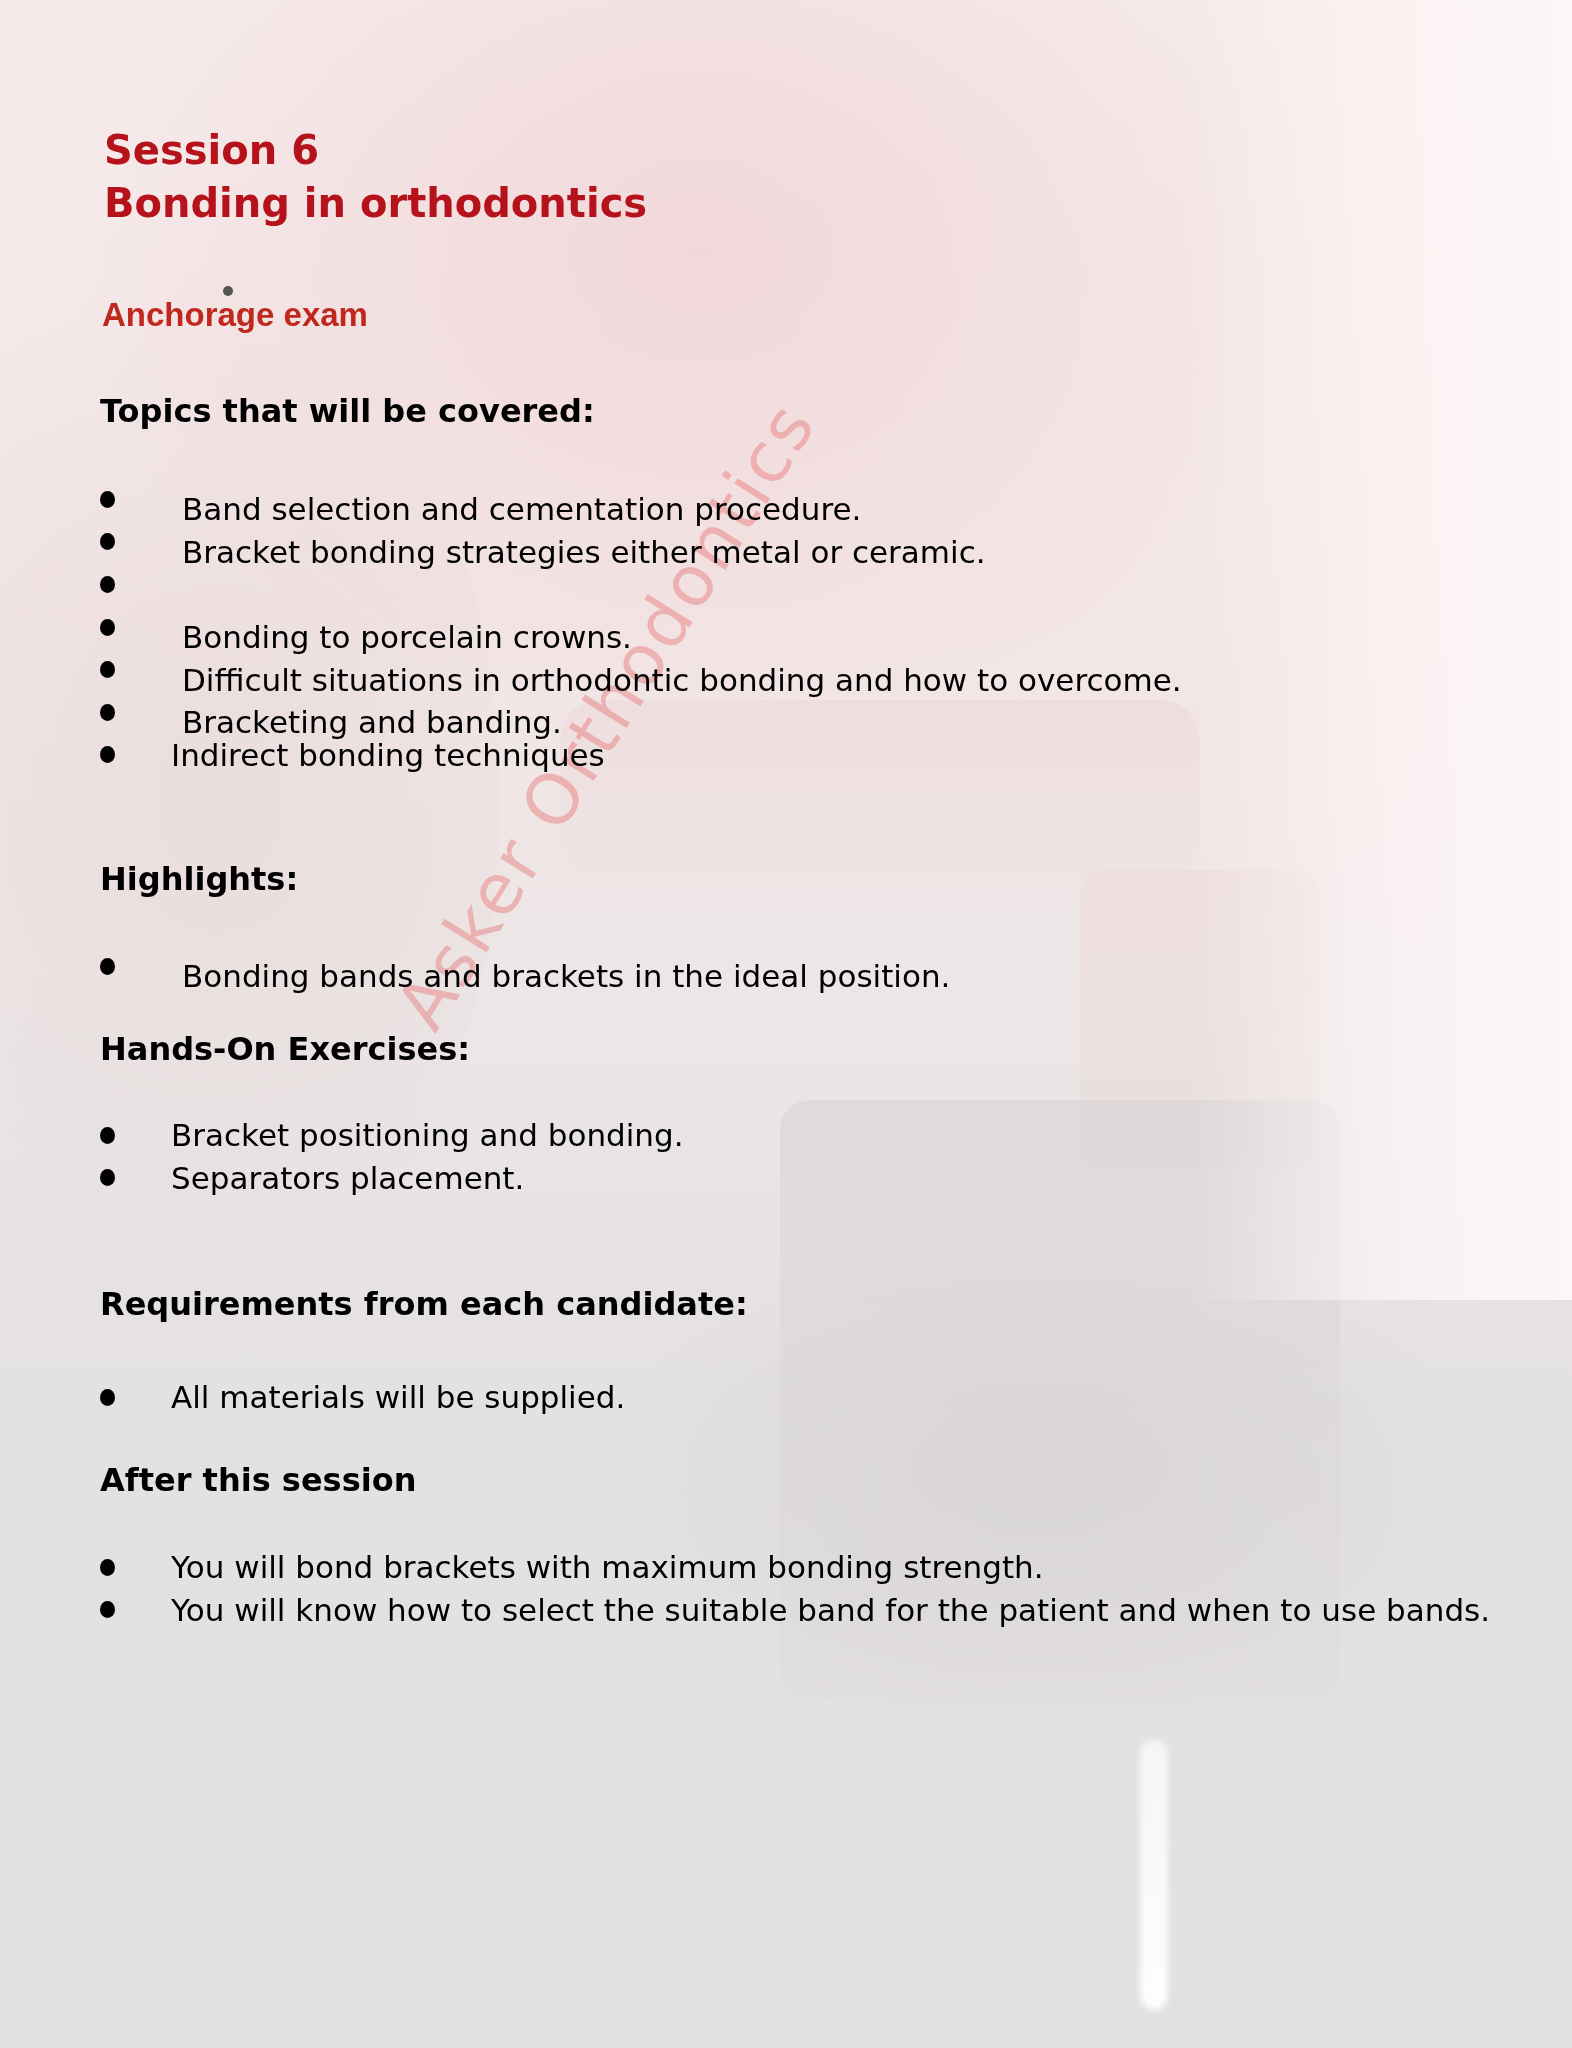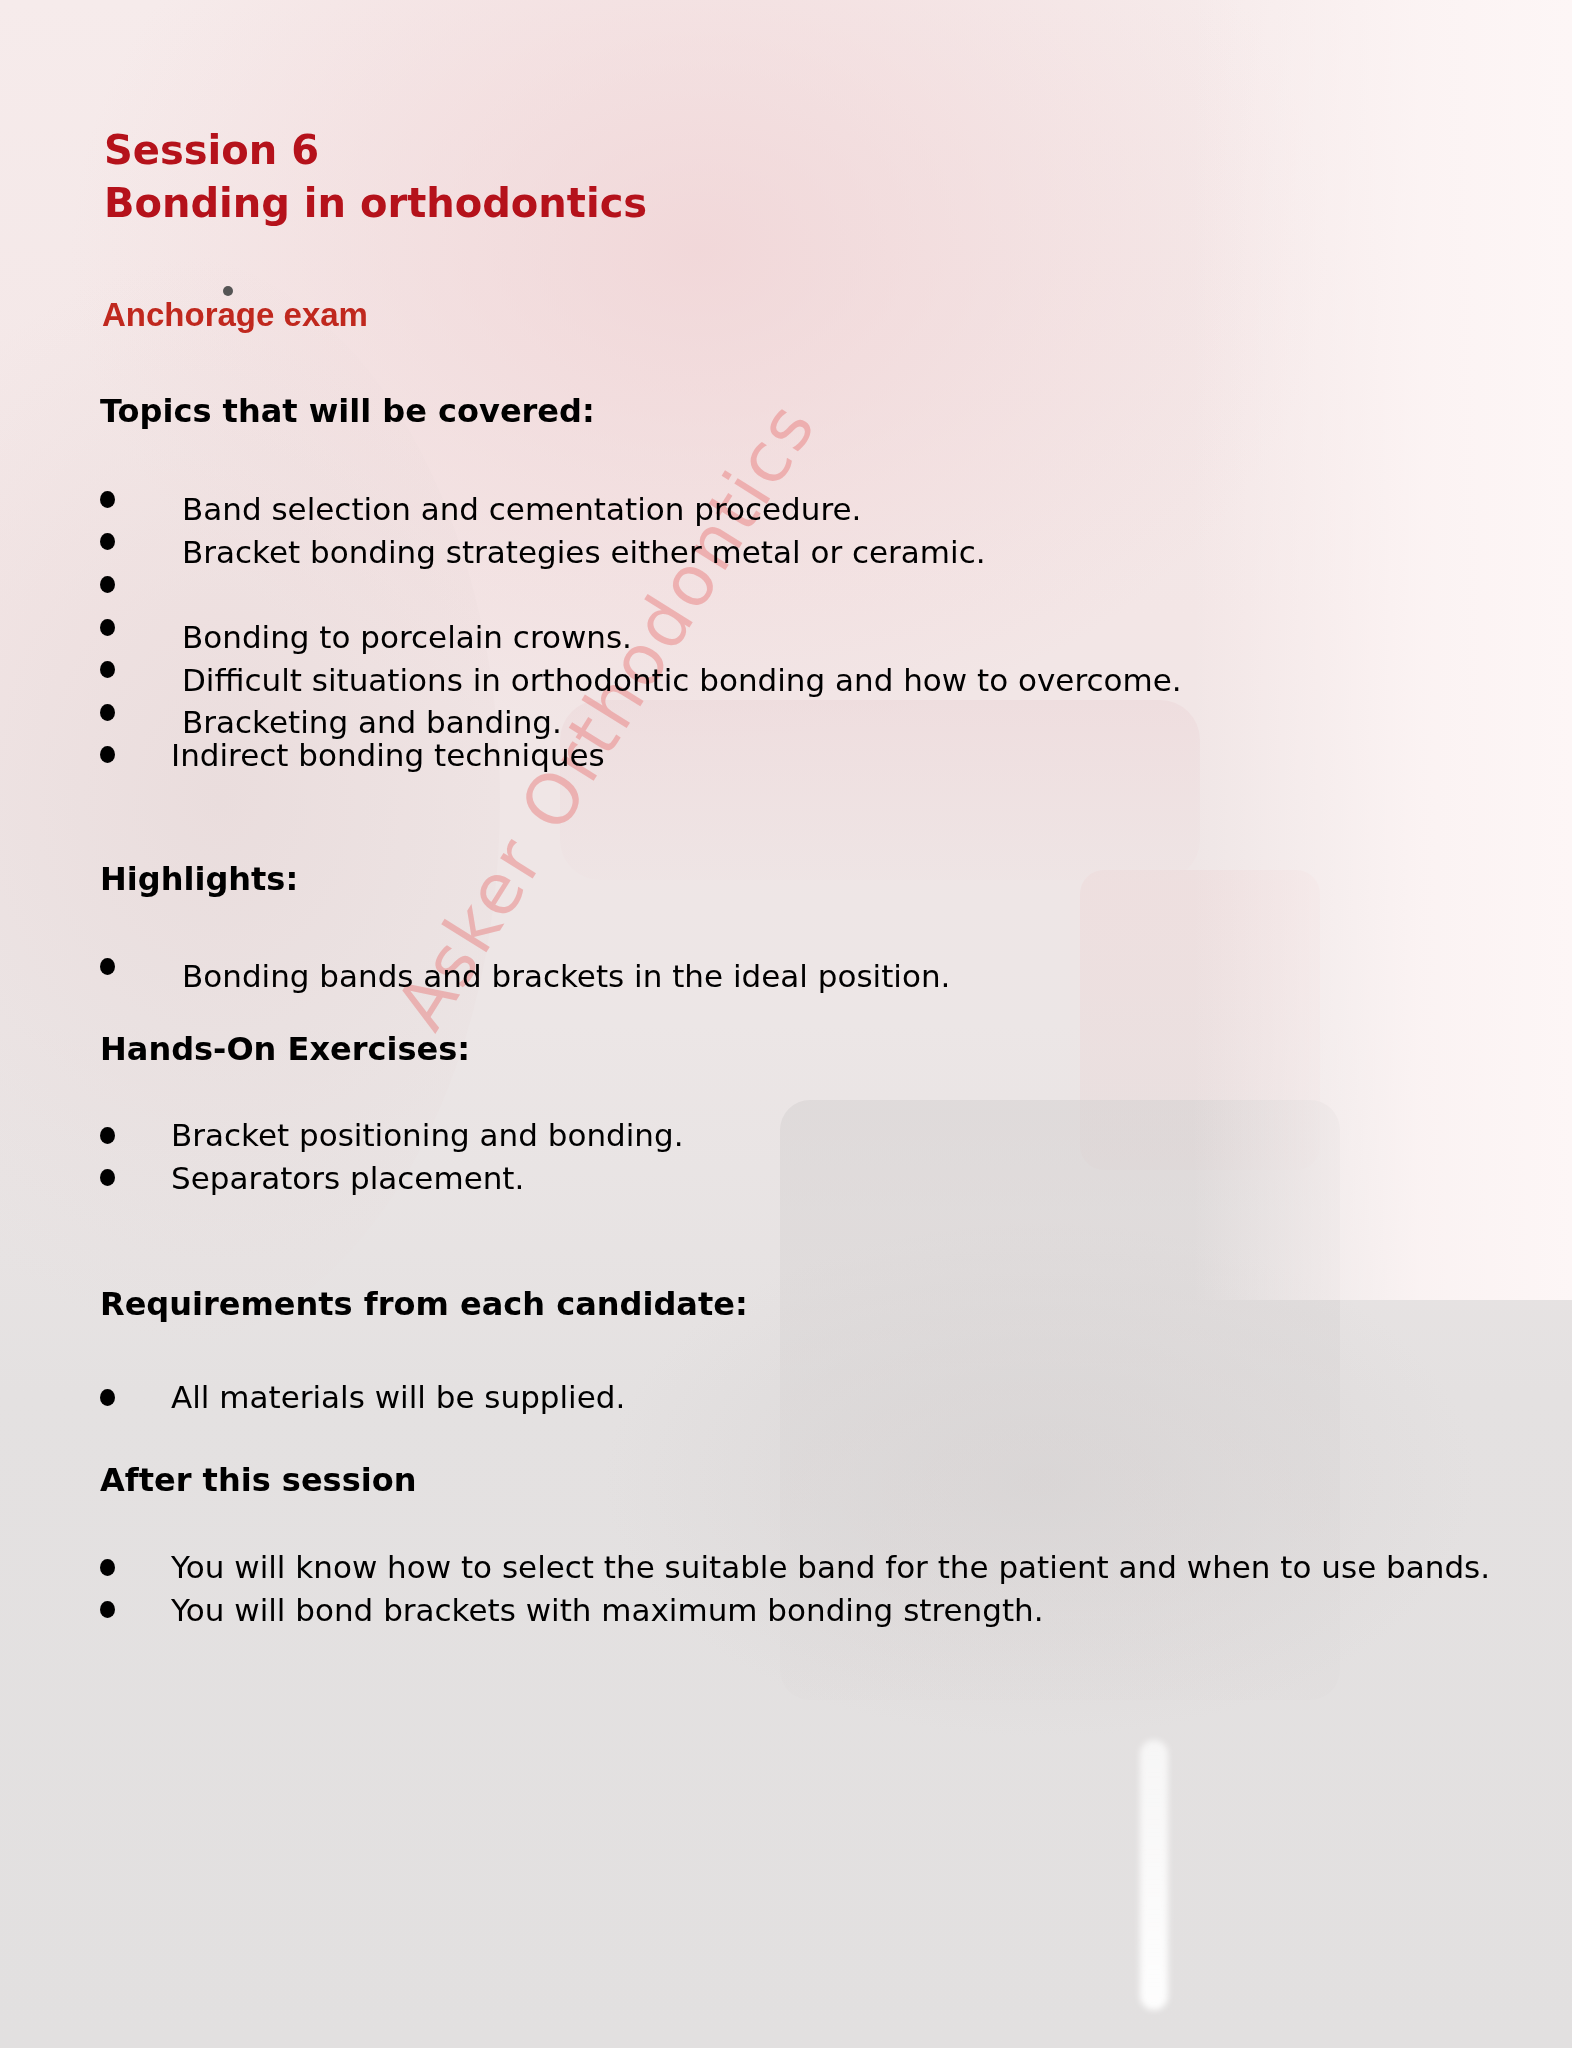--- a/index.html
+++ b/index.html
@@ -178,21 +178,21 @@
     <li class="bullet-row indent-narrow">
       <span class="bullet"></span>
       <span class="bullet-text">All materials will be supplied.</span>
     </li>
   </ul>
 
   <div class="section-heading" style="top:1461px;">After this session</div>
   <ul class="bullet-list" style="top:1546px;">
     <li class="bullet-row indent-narrow">
       <span class="bullet"></span>
-      <span class="bullet-text">You will know how to select the suitable band for the patient and when to use bands.</span>
+      <span class="bullet-text">You will bond brackets with maximum bonding strength.</span>
     </li>
     <li class="bullet-row indent-narrow">
       <span class="bullet"></span>
-      <span class="bullet-text">You will bond brackets with maximum bonding strength.</span>
+      <span class="bullet-text">You will know how to select the suitable band for the patient and when to use bands.</span>
     </li>
   </ul>
 
 </div>
 
 </body></html>

